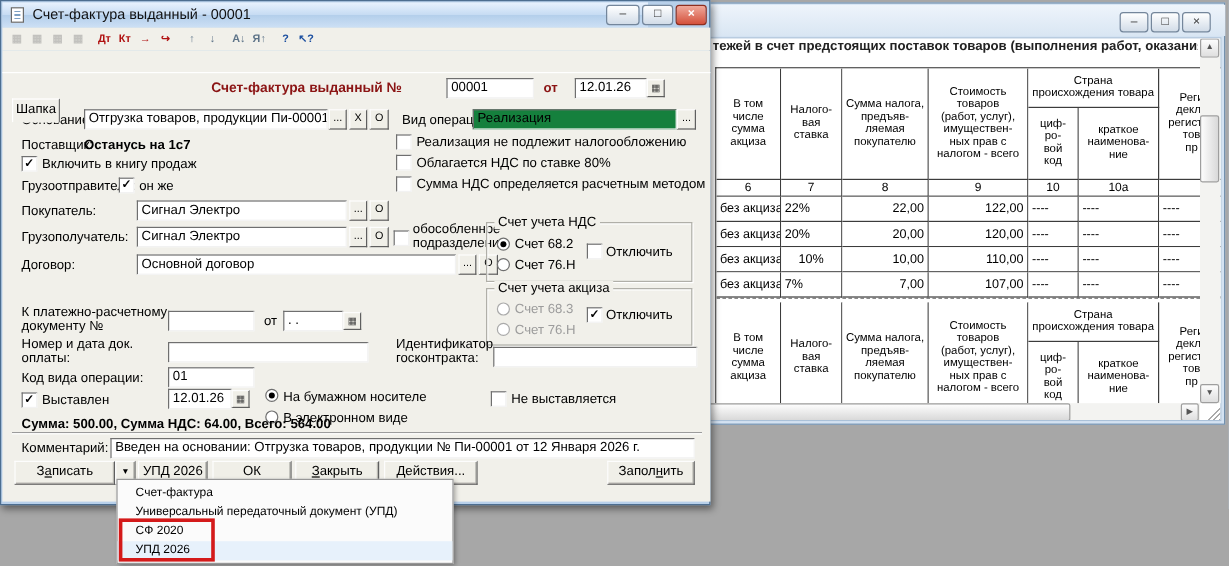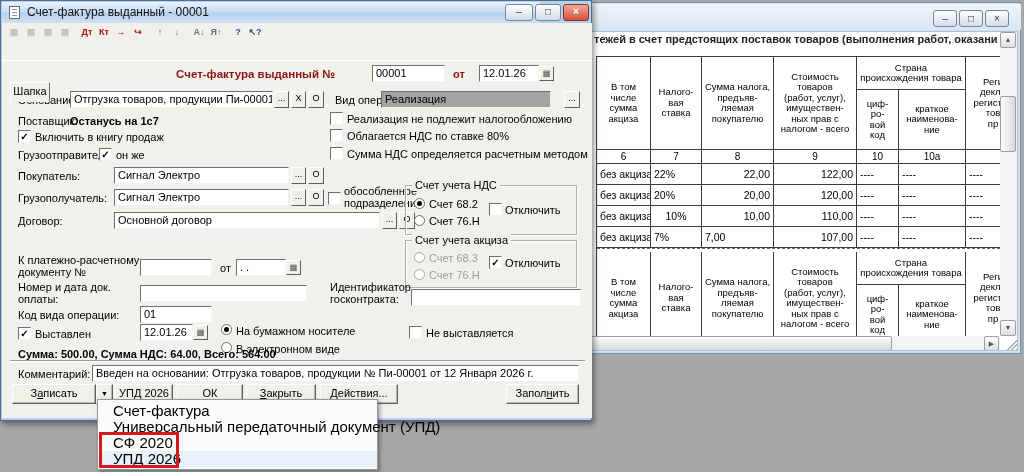--- a/index.html
+++ b/index.html
@@ -30,21 +30,21 @@
   .tbi{display:inline-block;min-width:14px;height:15px;font-size:9px;font-weight:bold;line-height:15px;text-align:center;white-space:nowrap;}
   .tbi.dim{opacity:.45;}
   .tabbar{position:absolute;left:1px;top:41px;width:590px;height:18px;background:#f1f0ea;}
   .tab{position:absolute;font-size:11px;text-align:center;border:1px solid;}
   .tab.active{top:40px;height:20px;background:#f1f0ea;border-color:#fff #6f6f6f #f1f0ea #fff;z-index:3;line-height:17px;}
   .tab.inactive{top:42px;height:17px;background:#e8e6de;border-color:#fff #6f6f6f #6f6f6f #fff;line-height:14px;z-index:1;}
   .panel{position:absolute;left:1px;top:59px;width:590px;height:358px;background:#f1f0ea;border-top:1px solid #fff;z-index:2;}
   .groove{position:absolute;height:2px;border-top:1px solid #9c9c9c;border-bottom:1px solid #fff;}
   .calbtn{position:absolute;width:15px;height:15px;background:#f0efe8;border:1px solid;border-color:#fdfdfd #5f5f5f #5f5f5f #fdfdfd;font-size:8px;line-height:13px;text-align:center;color:#444;}
   .menu{position:absolute;left:97px;top:399px;width:281px;height:71px;background:#fbfbfb;border:1px solid #979797;box-shadow:2px 2px 4px rgba(0,0,0,.35);z-index:20;padding-top:3px;}
-  .mitem{height:16px;font-size:15px;line-height:16px;padding-left:15px;white-space:nowrap;color:#000;}
+  .mitem{height:16px;font-size:10px;line-height:16px;padding-left:15px;white-space:nowrap;color:#000;}
   .mitem.hl{background:#e7f1fb;}
   .redbox{position:absolute;left:99px;top:432px;width:80px;height:36px;border:3px solid #d41a1a;z-index:30;}
   .bcontent{position:absolute;left:4px;top:28px;width:430px;height:320px;background:#fff;border:1px solid #aac1d9;overflow:hidden;}
   .formtext{position:absolute;left:5px;top:1px;width:404px;font-size:11px;font-weight:bold;color:#222;white-space:nowrap;overflow:hidden;}
   .tablewrap{position:absolute;left:7px;top:24px;width:424px;height:280px;overflow:hidden;border-top:1px solid #3c3c3c;border-left:1px solid #3c3c3c;background:#fff;}
   .hdrblk{position:relative;height:93px;}
   .numrow{position:relative;height:14px;}
   .drow{position:relative;height:21px;}
   .dashrow{height:4px;border-top:1px dashed #666;background:#fff;}
   .tc{position:absolute;border-right:1px solid #3c3c3c;border-bottom:1px solid #3c3c3c;background:#fff;overflow:hidden;color:#000;}
@@ -140,21 +140,21 @@
             <div class="tc dc" style="left: 54px; top: 0px; width: 51px; height: 21px; text-align: center;">10%</div>
             <div class="tc dc" style="left: 105px; top: 0px; width: 72px; height: 21px; text-align: right;">10,00</div>
             <div class="tc dc" style="left: 177px; top: 0px; width: 83px; height: 21px; text-align: right;">110,00</div>
             <div class="tc dc" style="left: 260px; top: 0px; width: 42px; height: 21px; text-align: left;">----</div>
             <div class="tc dc" style="left: 302px; top: 0px; width: 67px; height: 21px; text-align: left;">----</div>
             <div class="tc dc" style="left: 369px; top: 0px; width: 55px; height: 21px; text-align: left;">----</div>
           </div>
           <div class="drow">
             <div class="tc dc" style="left: 0px; top: 0px; width: 54px; height: 21px; text-align: right;">без акциза</div>
             <div class="tc dc" style="left: 54px; top: 0px; width: 51px; height: 21px; text-align: left;">7%</div>
-            <div class="tc dc" style="left: 105px; top: 0px; width: 72px; height: 21px; ">7,00</div>
+            <div class="tc dc" style="left: 105px; top: 0px; width: 72px; height: 21px; text-align: right;">7,00</div>
             <div class="tc dc" style="left: 177px; top: 0px; width: 83px; height: 21px; text-align: right;">107,00</div>
             <div class="tc dc" style="left: 260px; top: 0px; width: 42px; height: 21px; text-align: left;">----</div>
             <div class="tc dc" style="left: 302px; top: 0px; width: 67px; height: 21px; text-align: left;">----</div>
             <div class="tc dc" style="left: 369px; top: 0px; width: 55px; height: 21px; text-align: left;">----</div>
           </div>
         </div>
       <div class="dashrow"></div>
       <div class="hdrblk" id="hdr2">
           <div class="tc hc" style="left: 0px; top: 0px; width: 54px; height: 93px;">В том
 числе
@@ -242,21 +242,21 @@
     <div class="lbl rlbl" style="left:451px;top:7px;">от</div>
     <div class="field" style="left:477px;top:4px;width:60px;height:17px;">12.01.26</div>
     <div class="calbtn" style="left:537px;top:5px;"><span>▦</span></div>
 
     <div class="lbl" style="left:16px;top:33px;">Основание:</div>
     <div class="field" style="left:68px;top:30px;width:203px;height:17px;">Отгрузка товаров, продукции Пи-00001 (12</div>
     <div class="sbtn" style="left:272px;top:30px;width:15px;height:17px;">...</div>
     <div class="sbtn" style="left:289px;top:30px;width:15px;height:17px;">X</div>
     <div class="sbtn" style="left:306px;top:30px;width:16px;height:17px;">О</div>
     <div class="lbl" style="left:333px;top:33px;">Вид операции:</div>
-    <div class="field" style="left:379px;top:30px;width:170px;height:17px;background:#a3a3a3;">Реализация</div>
+    <div class="field" style="left:392px;top:30px;width:170px;height:17px;background:#15803d;">Реализация</div>
     <div class="sbtn" style="left:562px;top:30px;width:16px;height:17px;">...</div>
 
     <div class="lbl" style="left:16px;top:54px;">Поставщик:</div>
     <div class="lbl" style="left:68px;top:54px;font-weight:bold;">Останусь на 1с7</div>
 
     <div class="cbx" style="left:16px;top:69px;">
         <span class="chk">✓</span>
       </div>
     <div class="lbl" style="left:33px;top:70px;">Включить в книгу продаж</div>
 

